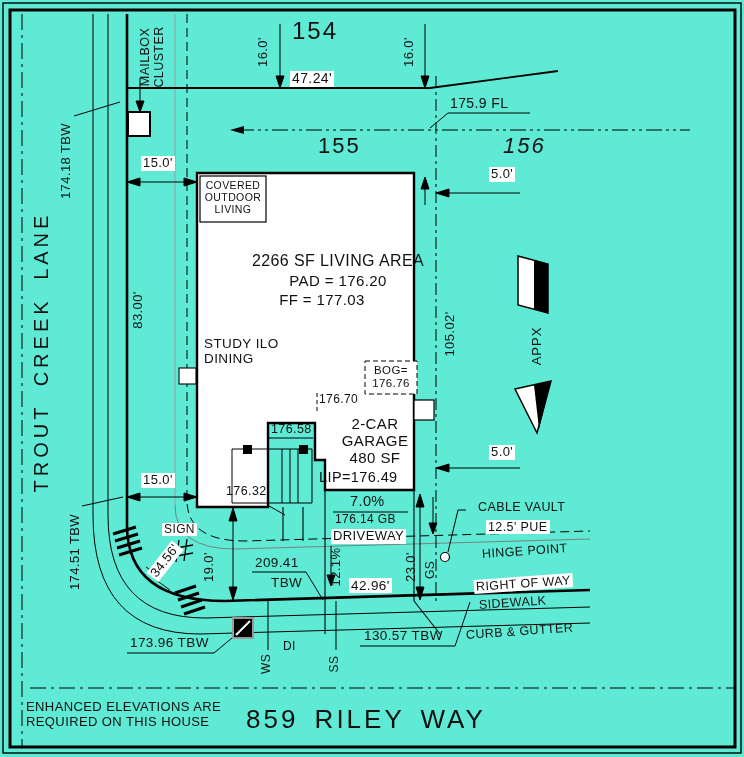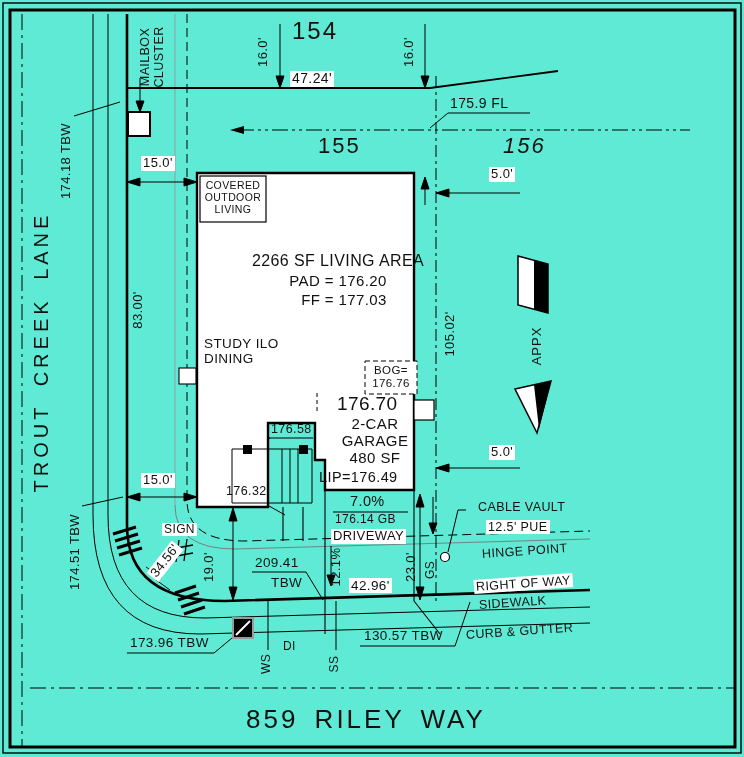--- a/index.html
+++ b/index.html
@@ -163,28 +163,28 @@
 <div class="lbl" style="left:503px;top:134px;font-size:22px;letter-spacing:2px;font-style:italic;">156</div>
 <div class="lbl rot" style="left:66px;top:161px;font-size:13px;">174.18 TBW</div>
 <div class="lbl rot" style="left:41px;top:352px;font-size:20px;letter-spacing:4px;word-spacing:8px;">TROUT CREEK LANE</div>
 <div class="lbl bg" style="left:141px;top:156px;font-size:13px;">15.0'</div>
 <div class="lbl bg" style="left:489px;top:167px;font-size:13px;">5.0'</div>
 <div class="lbl ctr" style="left:202px;top:180px;width:62px;font-size:10.5px;">COVERED
 OUTDOOR
 LIVING</div>
 <div class="lbl ctr" style="left:228px;top:252px;width:220px;font-size:16px;">2266 SF LIVING AREA</div>
 <div class="lbl ctr" style="left:228px;top:273px;width:220px;font-size:15px;">PAD = 176.20</div>
-<div class="lbl ctr" style="left:234px;top:292px;width:220px;font-size:15px;">FF = 177.03</div>
+<div class="lbl ctr" style="left:212px;top:292px;width:220px;font-size:15px;">FF = 177.03</div>
 <div class="lbl rot" style="left:138px;top:310px;font-size:13px;">83.00'</div>
 <div class="lbl" style="left:204px;top:336px;font-size:13.5px;">STUDY ILO
 DINING</div>
 <div class="lbl rot" style="left:450px;top:334px;font-size:13px;">105.02'</div>
 <div class="lbl ctr" style="left:368px;top:364px;width:46px;font-size:11.5px;">BOG=
 176.76</div>
-<div class="lbl" style="left:337px;top:393px;font-size:19px;">176.70</div>
+<div class="lbl" style="left:319px;top:393px;font-size:12px;">176.70</div>
 <div class="lbl" style="left:271px;top:422px;font-size:12.5px;">176.58</div>
 <div class="lbl ctr" style="left:332px;top:416px;width:86px;font-size:15px;">2-CAR
 GARAGE
 480 SF</div>
 <div class="lbl" style="left:319px;top:469px;font-size:14.5px;">LIP=176.49</div>
 <div class="lbl bg" style="left:489px;top:445px;font-size:13px;">5.0'</div>
 <div class="lbl bg" style="left:141px;top:473px;font-size:13px;">15.0'</div>
 <div class="lbl" style="left:226px;top:484px;font-size:12.5px;">176.32</div>
 <div class="lbl" style="left:350px;top:493px;font-size:14.5px;">7.0%</div>
 <div class="lbl" style="left:335px;top:513px;font-size:12px;">176.14 GB</div>
@@ -204,15 +204,17 @@
 <div class="lbl bg" style="left:349px;top:578px;font-size:13.5px;">42.96'</div>
 <div class="lbl tilt bg" style="left:474px;top:580px;font-size:12.5px;">RIGHT OF WAY</div>
 <div class="lbl tilt" style="left:479px;top:598px;font-size:12.5px;">SIDEWALK</div>
 <div class="lbl tilt" style="left:466px;top:628px;font-size:12.5px;">CURB &amp; GUTTER</div>
 <div class="lbl" style="left:364px;top:628px;font-size:13.5px;">130.57 TBW</div>
 <div class="lbl" style="left:130px;top:635px;font-size:13.5px;">173.96 TBW</div>
 <div class="lbl" style="left:238px;top:640px;font-size:12px;margin-left:45px;">DI</div>
 <div class="lbl rot" style="left:267px;top:664px;font-size:12px;">WS</div>
 <div class="lbl rot" style="left:335px;top:664px;font-size:12px;">SS</div>
 <div class="lbl rot" style="left:537px;top:346px;font-size:13px;letter-spacing:1px;">APPX</div>
+<div class="lbl" style="left:26px;top:700px;font-size:13px;">ENHANCED ELEVATIONS ARE
+REQUIRED ON THIS HOUSE</div>
 <div class="lbl" style="left:246px;top:705px;font-size:26px;letter-spacing:3px;word-spacing:6px;">859 RILEY WAY</div>
 
 </div>
 
 </body></html>

